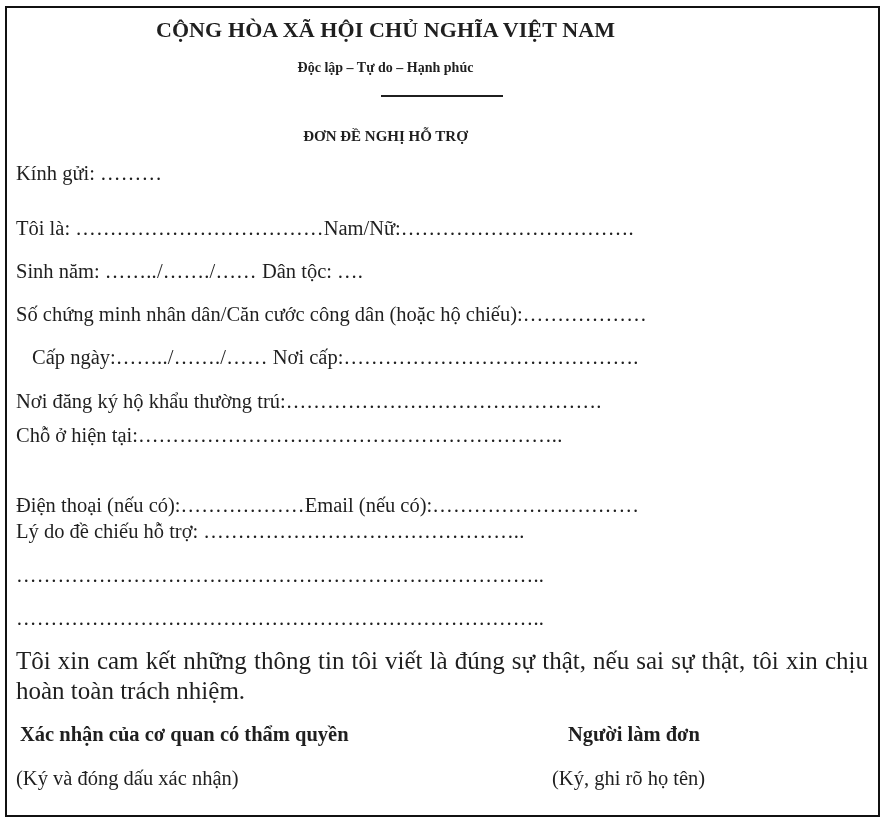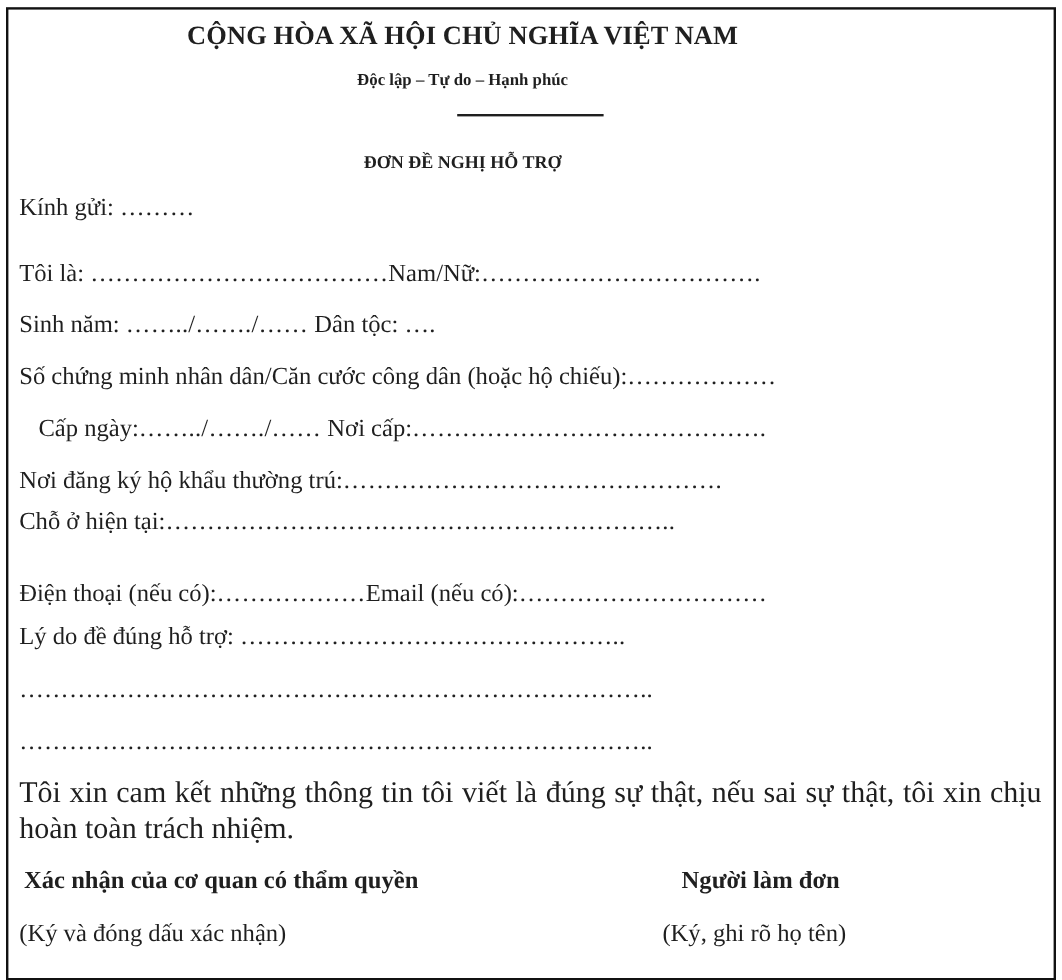--- a/index.html
+++ b/index.html
@@ -116,26 +116,26 @@
 </div>
 
 <div class="line" style="top:388px;">
   <span>Nơi đăng ký hộ khẩu thường trú:</span><span class="field-dots">……………………………………….</span>
 </div>
 
 <div class="line" style="top:409px;margin-top:13px;">
   <span>Chỗ ở hiện tại:</span><span class="field-dots">……………………………………………………..</span>
 </div>
 
-<div class="line" style="top:482px;">
+<div class="line" style="top:492px;">
   <span>Điện thoại (nếu có):</span><span class="field-dots">………………</span><span>Email (nếu có):</span><span class="field-dots">…………………………</span>
 </div>
 
 <div class="line" style="top:518px;">
-  <span>Lý do đề đúng hỗ trợ: </span><span class="field-dots">………………………………………..</span>
+  <span>Lý do đề chiếu hỗ trợ: </span><span class="field-dots">………………………………………..</span>
 </div>
 <div class="line" style="top:562px;">
   <span class="field-dots">…………………………………………………………………..</span>
 </div>
 <div class="line" style="top:605px;">
   <span class="field-dots">…………………………………………………………………..</span>
 </div>
 
 <div class="para" style="top:646px;">Tôi xin cam kết những thông tin tôi viết là đúng sự thật, nếu sai sự thật, tôi xin chịu hoàn toàn trách nhiệm.</div>
 

